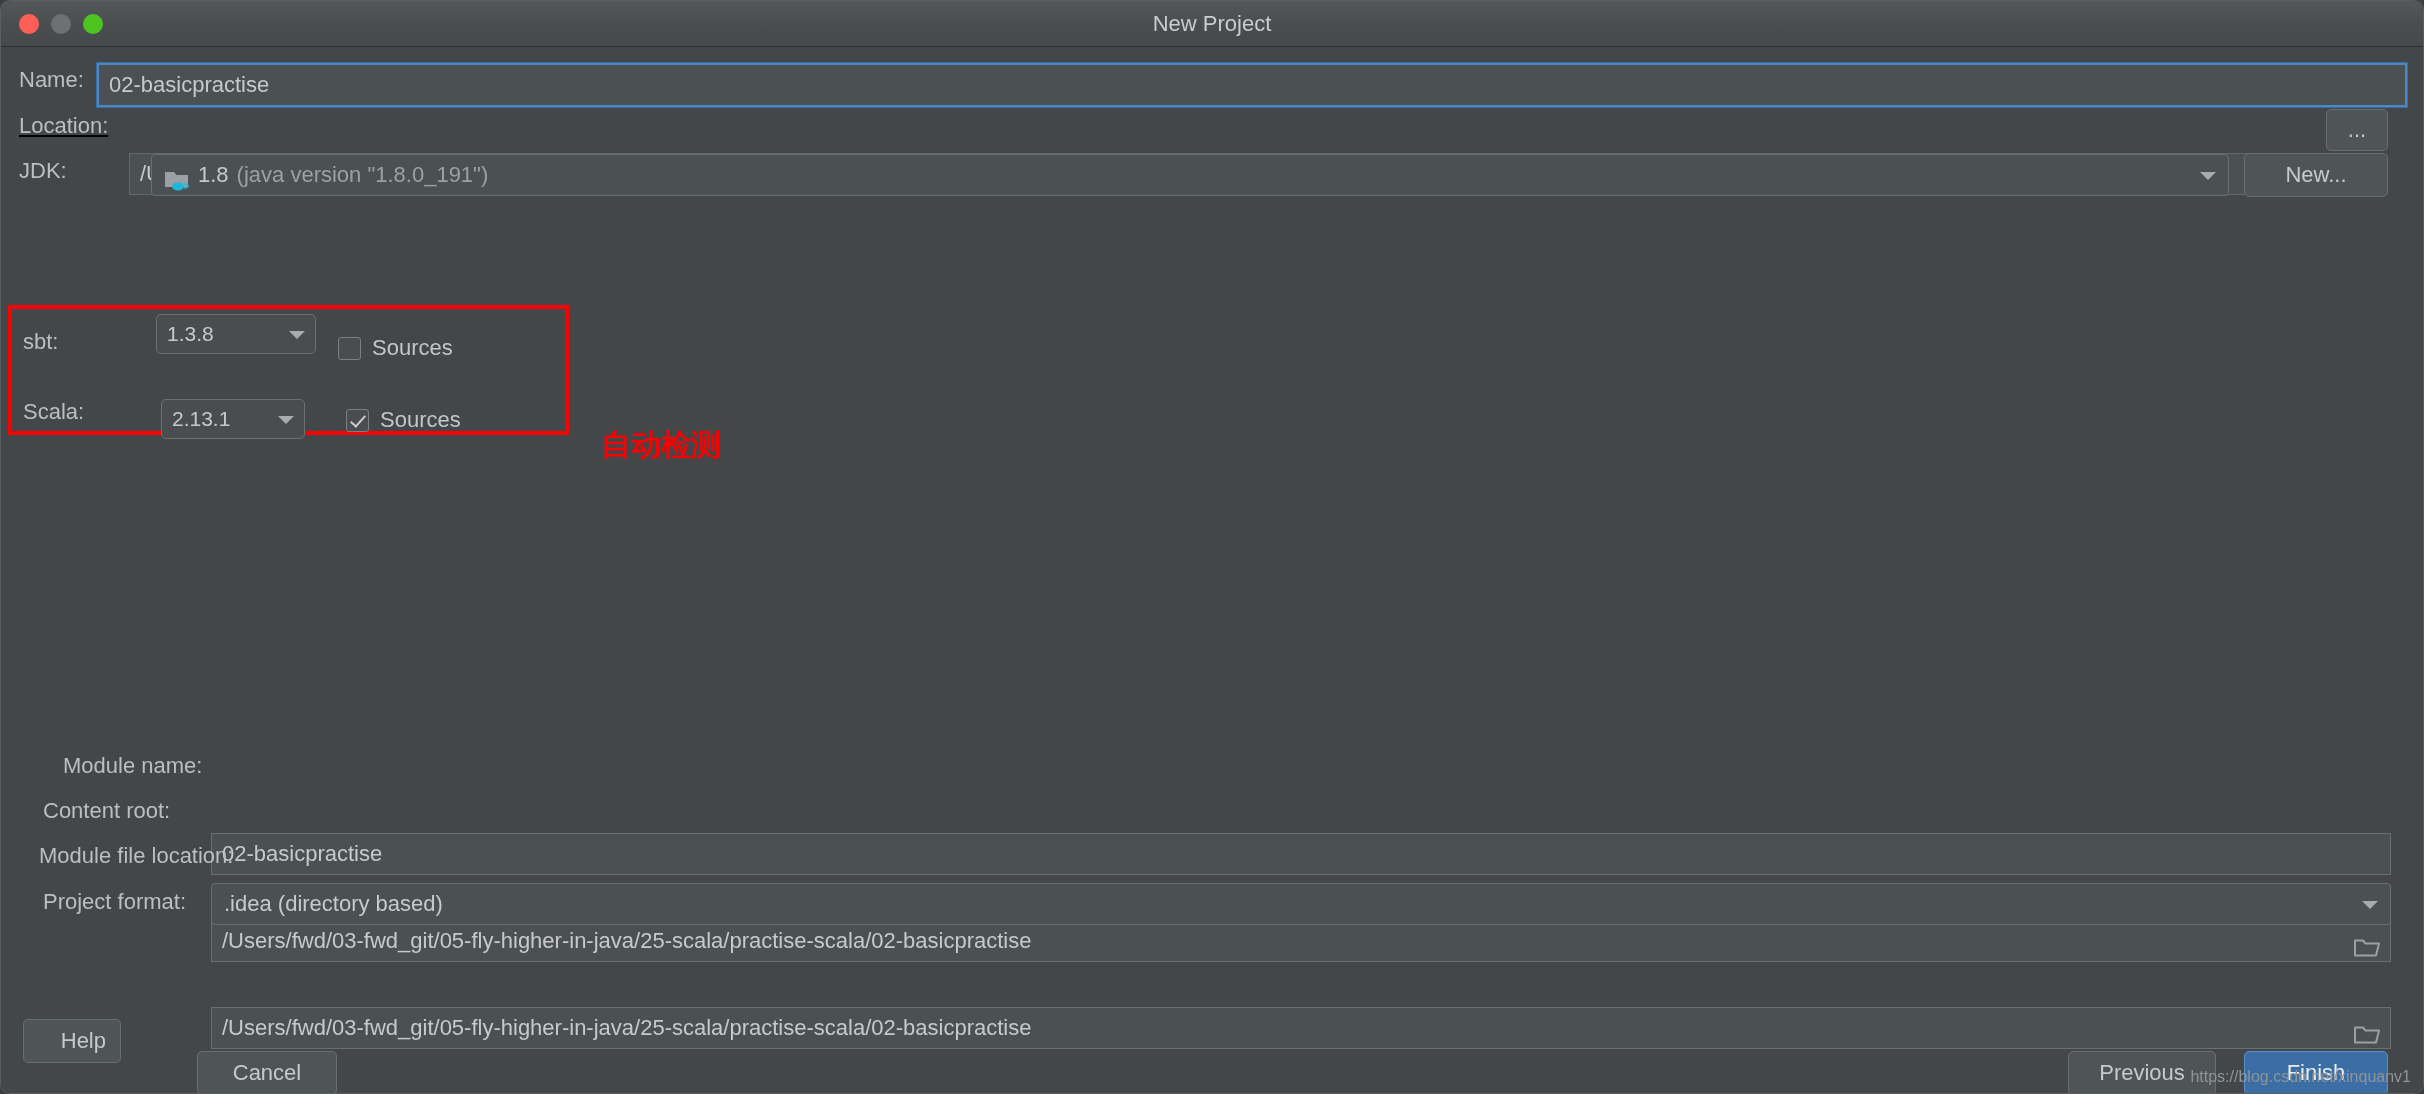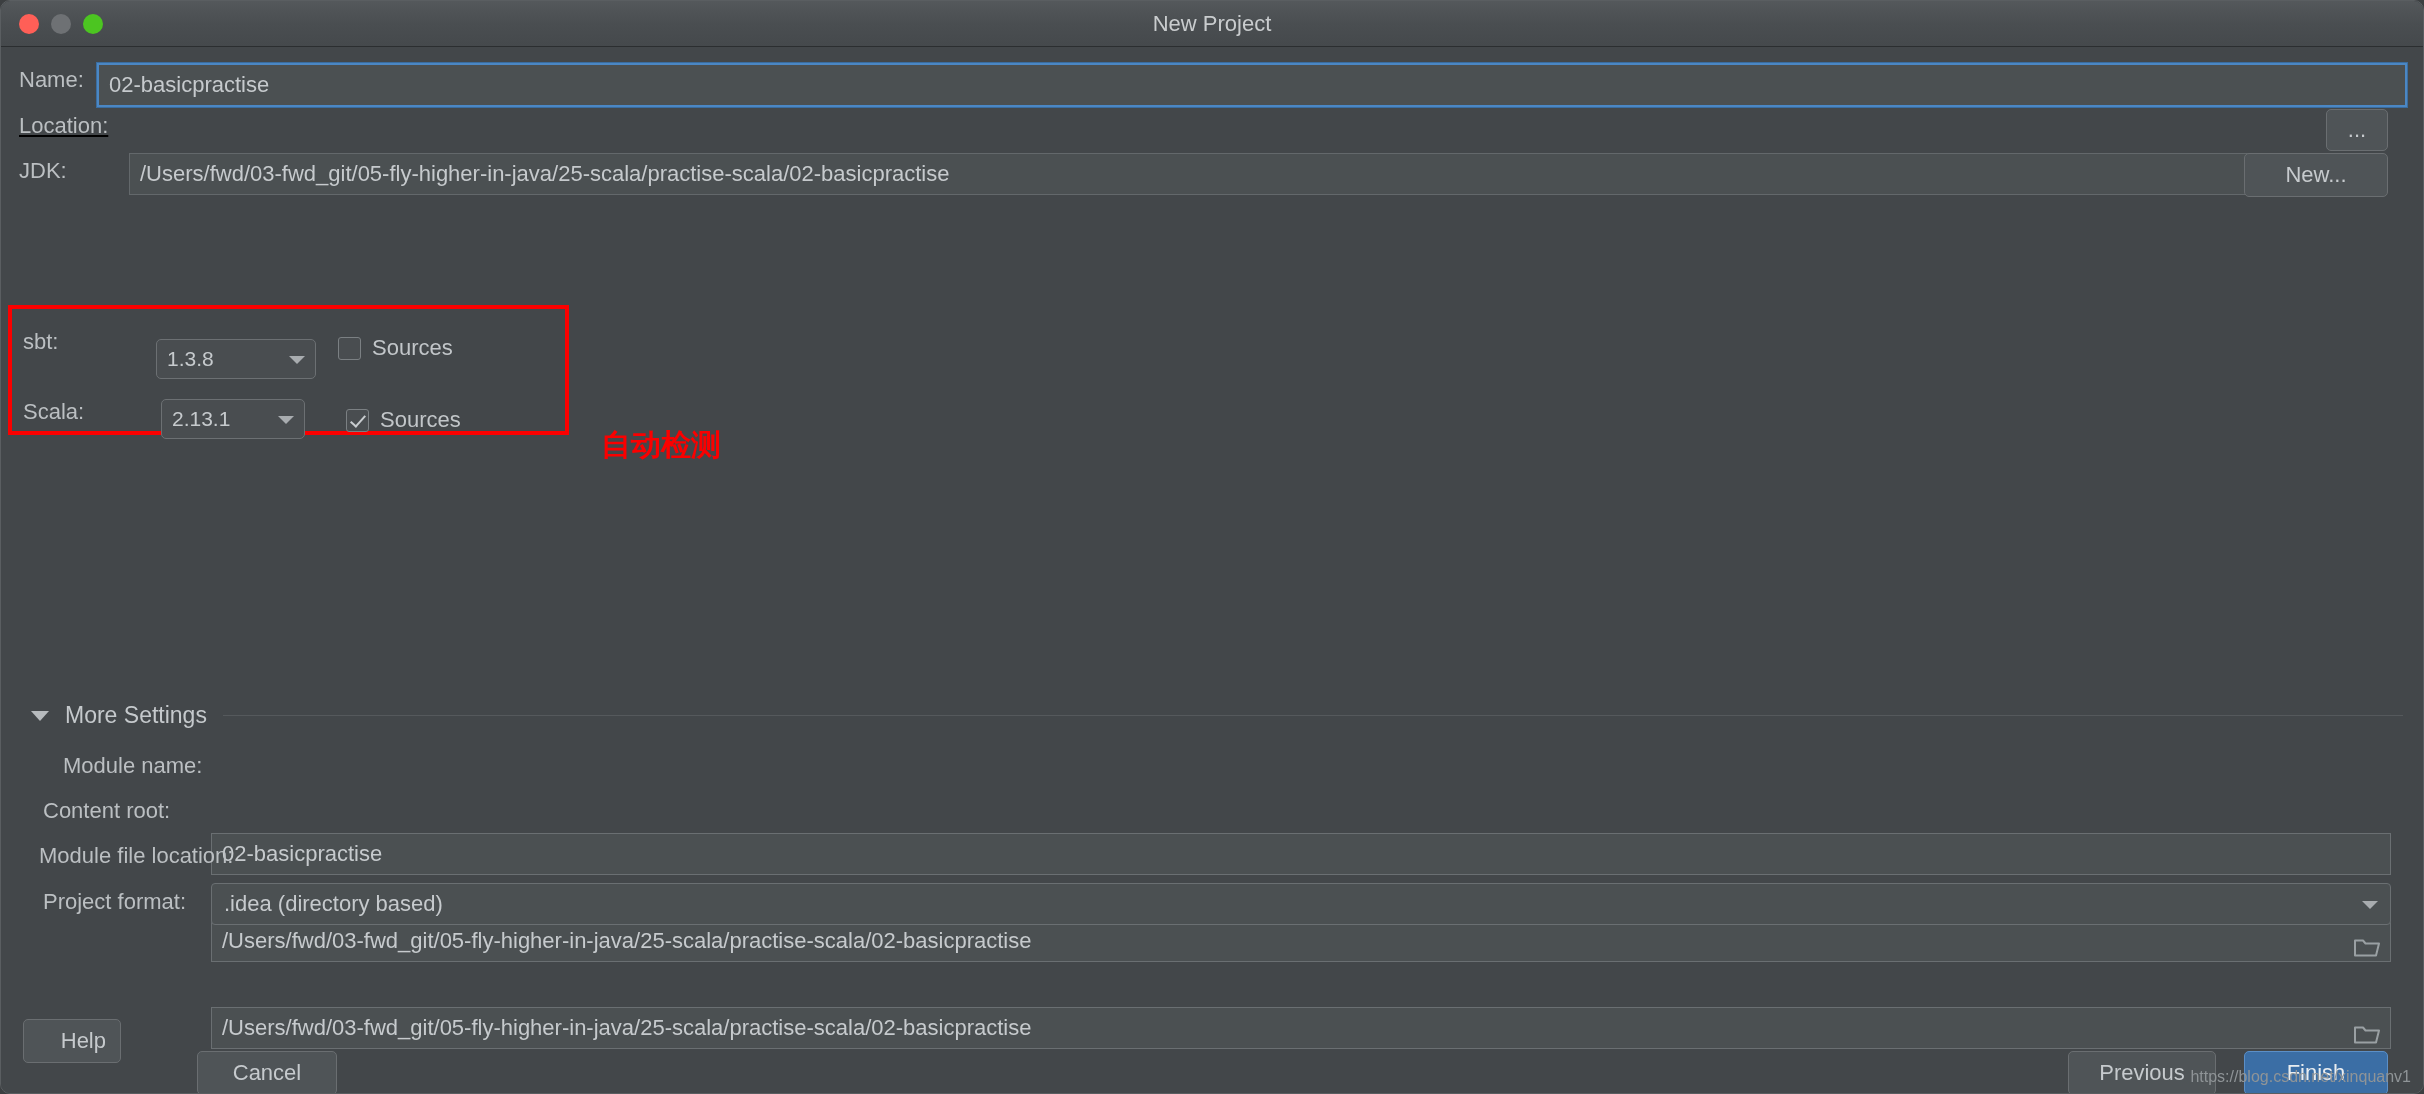--- a/index.html
+++ b/index.html
@@ -264,54 +264,61 @@
 
     <div class="row" style="left:18px; top:66px;text-decoration:underline;">
       <div class="lbl" style="width:100px;">Location:</div>
     </div>
     <div class="field" style="left:128px; top:62px; width:2185px;">/Users/fwd/03-fwd_git/05-fly-higher-in-java/25-scala/practise-scala/02-basicpractise</div>
     <div class="btn" style="position:absolute; left:2325px; top:62px; width:62px; height:42px; line-height:40px; padding:0;">...</div>
 
     <div class="row" style="left:18px; top:111px;">
       <div class="lbl" style="width:80px;">JDK:</div>
     </div>
+    <div class="jdk-combo" style="position:absolute; left:150px; top:107px; width:2078px;">
+      <span style="display:inline-block;width:26px;height:22px;position:relative;">
+        <svg width="26" height="22" viewBox="0 0 26 22">
+          <path d="M1 3 L10 3 L12.5 6 L24 6 L24 18 L1 18 Z" fill="#9aa0a3"></path>
+          <ellipse cx="14" cy="17.5" rx="6" ry="4" fill="#1eb7d8"></ellipse>
+          <path d="M20 15 q4 0 4 2 q0 2 -4 2" fill="none" stroke="#1eb7d8" stroke-width="1.6"></path>
+        </svg>
+      </span>
+      <span>1.8</span>
+      <span class="dim">(java version "1.8.0_191")</span>
+      <span class="caret"></span>
+    </div>
     <div class="btn" style="position:absolute; left:2243px; top:106px; width:144px;">New...</div>
 
     <div class="redbox" style="left:7px; top:258px; width:561px; height:130px;"></div>
     <div class="redtext" style="left:600px; top:378px;">自动检测</div>
 
     <div class="row" style="left:22px; top:282px;">
       <div class="lbl" style="width:130px;">sbt:</div>
     </div>
-    <div class="combo" style="position:absolute; left:155px; top:292px; width:160px;">
+    <div class="combo" style="position:absolute; left:155px; top:267px; width:160px;">
       <span>1.3.8</span>
       <span class="caret"></span>
     </div>
     <div class="cbwrap" style="position:absolute; left:337px; top:288px;">
       <span class="cb"></span>
       <span class="cbtext">Sources</span>
     </div>
 
     <div class="row" style="left:22px; top:352px;">
       <div class="lbl" style="width:130px;">Scala:</div>
     </div>
     <div class="combo" style="position:absolute; left:160px; top:352px; width:144px;">
       <span>2.13.1</span>
       <span class="caret"></span>
     </div>
     <div class="cbwrap" style="position:absolute; left:345px; top:360px;">
       <span class="cb checked"></span>
       <span class="cbtext">Sources</span>
     </div>
 
-    <div class="ms-head" style="left:30px; top:655px;">
-      <span class="tri"></span>
-      <span class="ms-title">More Settings</span>
-      <span class="ms-line"></span>
-    </div>
 
     <div class="row" style="left:62px; top:706px;">
       <div class="lbl">Module name:</div>
     </div>
     <div class="field readonlyish" style="left:210px; top:700px; width:2180px;">02-basicpractise</div>
 
     <div class="row" style="left:42px; top:751px;">
       <div class="lbl">Content root:</div>
     </div>
     <div class="field readonlyish" style="left:210px; top:745px; width:2180px;">

